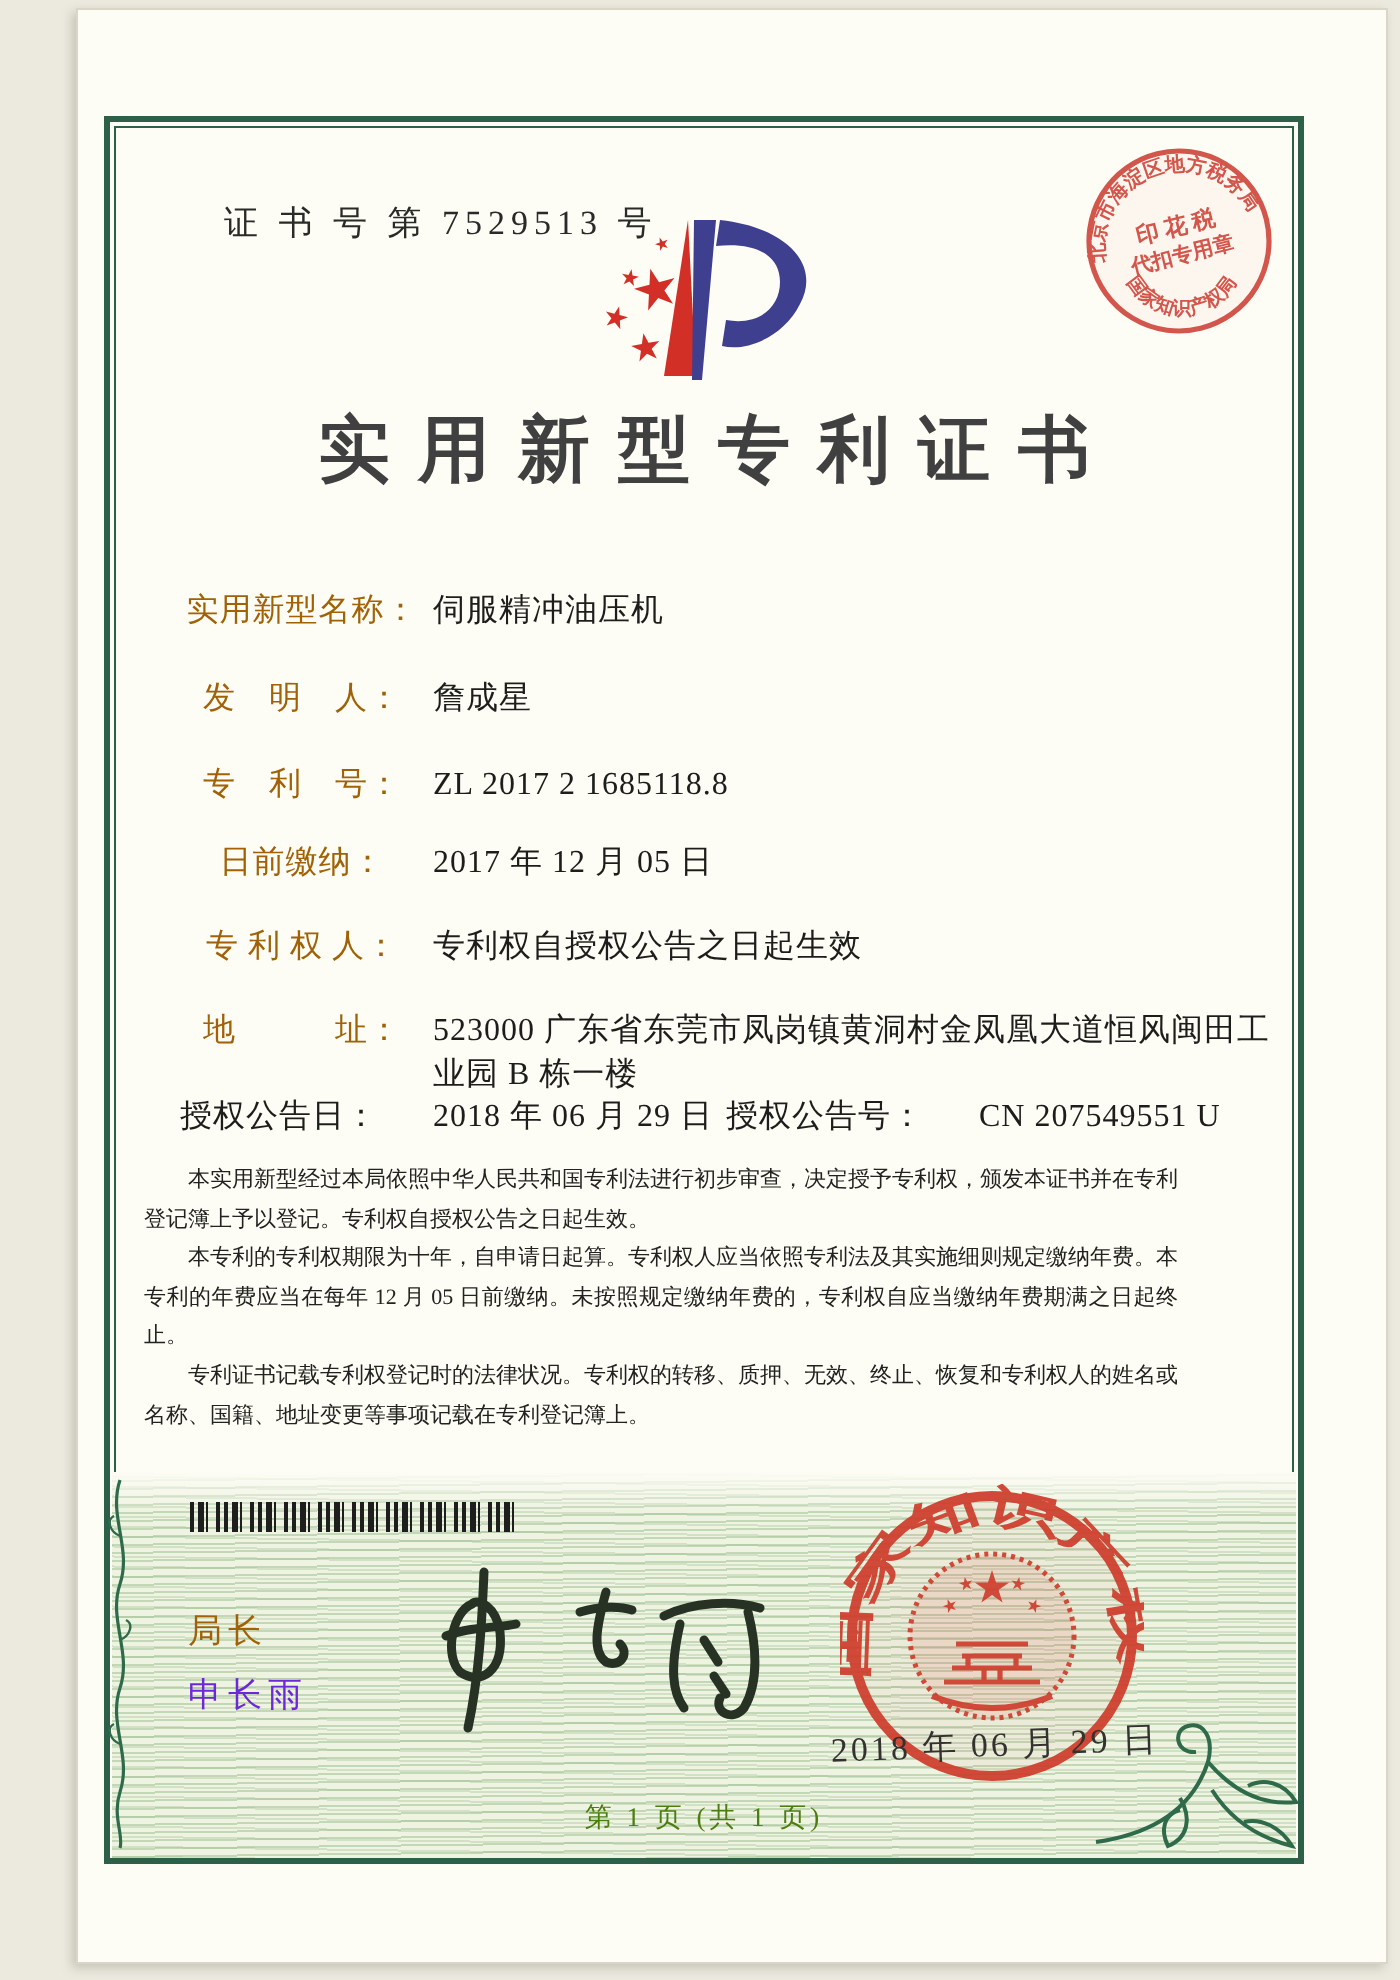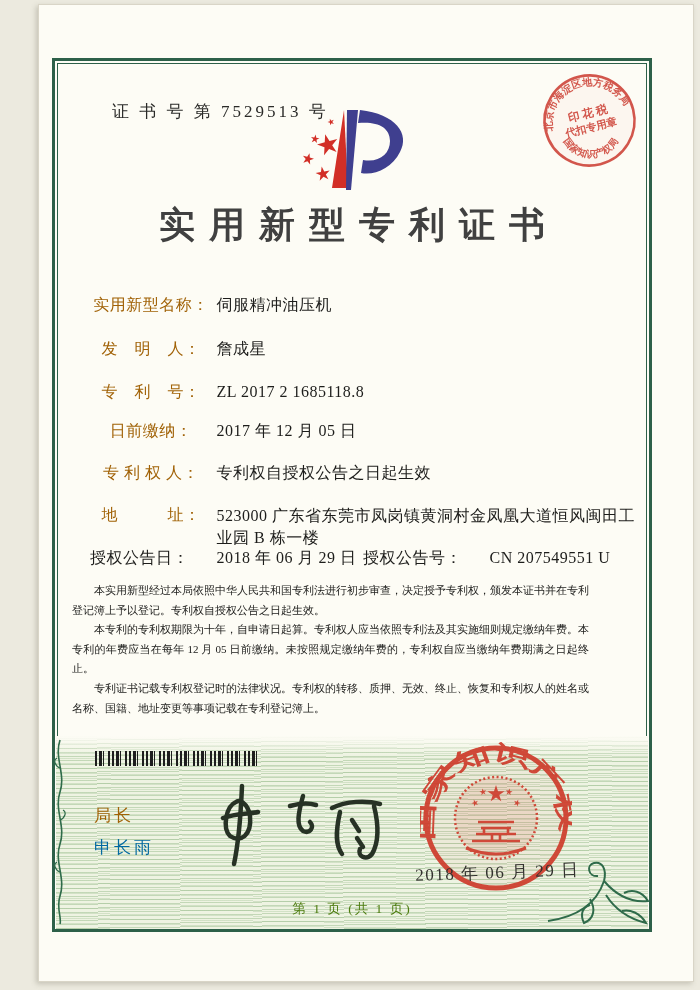--- a/index.html
+++ b/index.html
@@ -66,21 +66,21 @@
   .flourish{position:absolute;right:-8px;bottom:-4px;}
   .barcode{
     position:absolute;left:95px;top:751px;width:162px;height:15px;
     background:repeating-linear-gradient(90deg,
       #1e1e1e 0 2px,rgba(0,0,0,0) 2px 4px,
       #1e1e1e 4px 7px,rgba(0,0,0,0) 7px 8px,
       #1e1e1e 8px 9px,rgba(0,0,0,0) 9px 13px,
       #1e1e1e 13px 15px,rgba(0,0,0,0) 15px 17px);
   }
   .director-title{position:absolute;left:94px;top:804px;font-size:17px;letter-spacing:3px;color:#a16207;}
-  .director-name{position:absolute;left:94px;top:836px;font-size:17px;letter-spacing:3px;color:#0369a1;}
+  .director-name{position:absolute;left:94px;top:836px;font-size:17px;letter-spacing:3px;color:#6d28d9;}
   .signature{position:absolute;left:206px;top:776px;width:185px;height:95px;}
   
   .cnipa-seal{position:absolute;left:420px;top:742px;width:152px;height:152px;opacity:.92;}
   .seal-date{
     position:absolute;left:405px;top:861px;width:185px;text-align:center;
     font-size:17px;letter-spacing:1.5px;color:#33322f;transform:rotate(-2deg);
     white-space:nowrap;
   }
   .footer{
     position:absolute;left:52px;top:900px;width:600px;text-align:center;

